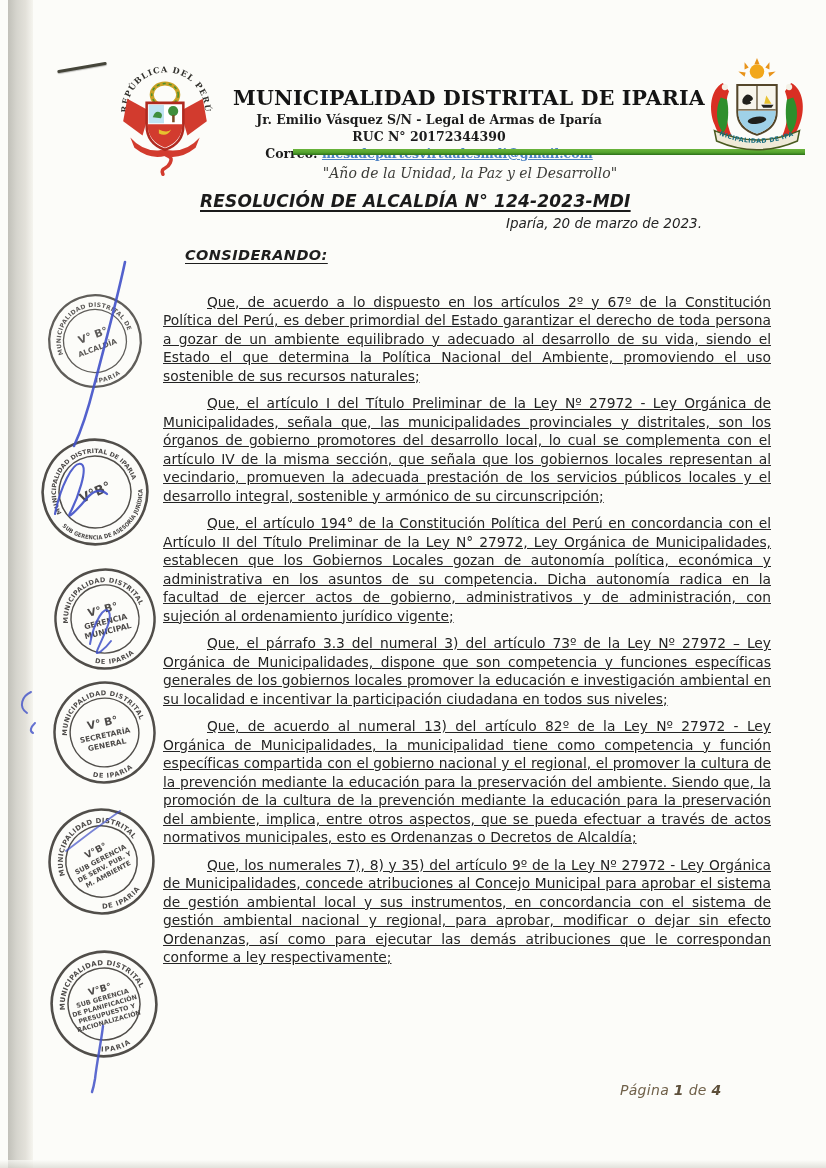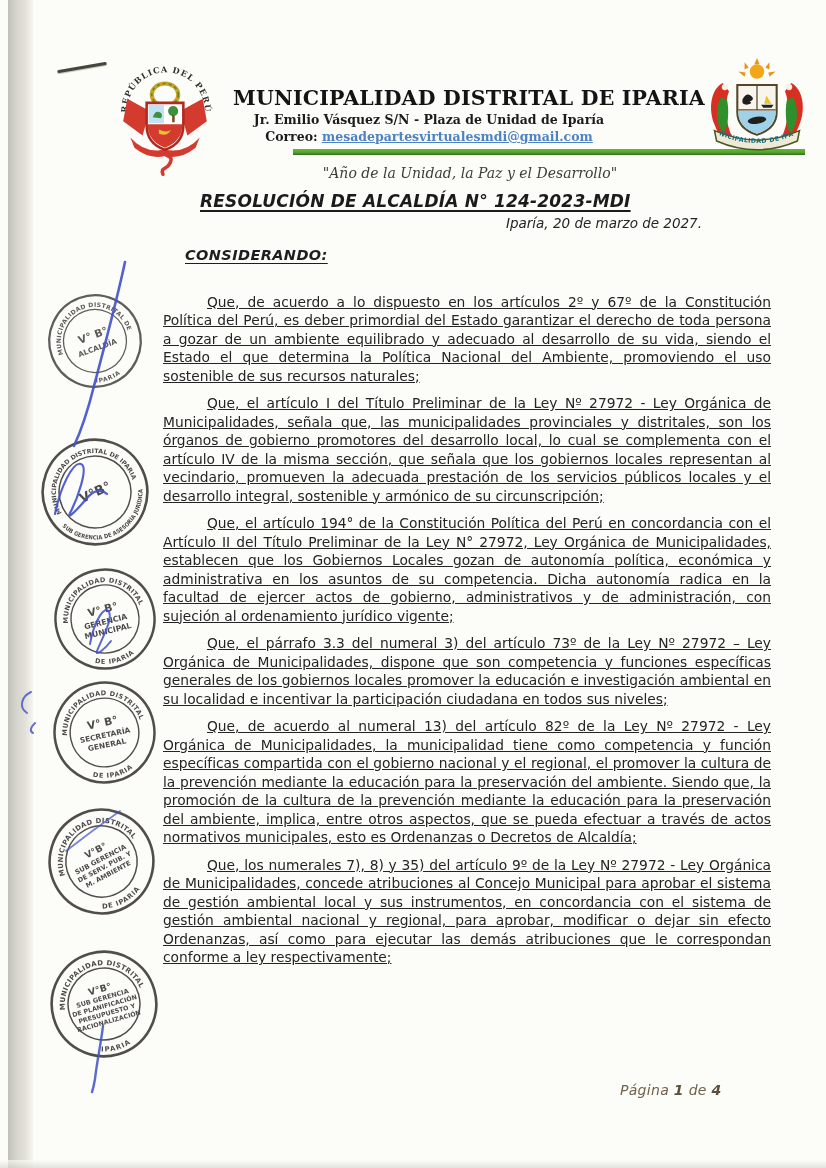--- a/index.html
+++ b/index.html
@@ -114,32 +114,33 @@
       <ellipse cx="55" cy="62" rx="9" ry="3.5" fill="#20201c" transform="rotate(-8 55 62)"></ellipse>
       <path d="M 14,72 Q 55,90 96,72 L 94,82 Q 55,99 16,82 Z" fill="#efead8" stroke="#4a5a20" stroke-width="1.5"></path>
       <text font-size="6" font-weight="bold" fill="#186e80" letter-spacing=".4">
         <textPath href="#banR" startOffset="50%" text-anchor="middle">MUNICIPALIDAD DE IPARIA</textPath>
       </text>
     </svg>
   </div>
 
   <div class="hdr-center">
     <div class="org-name">MUNICIPALIDAD DISTRITAL DE IPARIA</div>
-    <div class="org-address">Jr. Emilio Vásquez S/N - Plaza de Unidad de Iparía</div>
+    <div class="org-address">Jr. Emilio Vásquez S/N - Legal de Armas de Iparía</div>
+    <div class="org-ruc">RUC N° 20172344390</div>
     <div class="org-mail">
       <span>Correo:</span>
       <a href="#">mesadepartesvirtualesmdi@gmail.com</a>
     </div>
   </div>
 
   <div class="green-bar"></div>
   <div class="motto">"Año de la Unidad, la Paz y el Desarrollo"</div>
 
   <div class="res-title">RESOLUCIÓN DE ALCALDÍA N° 124-2023-MDI</div>
-  <div class="res-date">Iparía, 20 de marzo de 2027.</div>
+  <div class="res-date">Iparía, 20 de marzo de 2023.</div>
 
   <div class="doc-body">
     <div class="doc-heading ul">CONSIDERANDO:</div>
     <p class="cpara">Que, de acuerdo a lo dispuesto en los artículos 2º y 67º de la Constitución Política del Perú, es deber primordial del Estado garantizar el derecho de toda persona a gozar de un ambiente equilibrado y adecuado al desarrollo de su vida, siendo el Estado el que determina la Política Nacional del Ambiente, promoviendo el uso sostenible de sus recursos naturales;</p>
     <p class="cpara">Que, el artículo I del Título Preliminar de la Ley Nº 27972 - Ley Orgánica de Municipalidades, señala que, las municipalidades provinciales y distritales, son los órganos de gobierno promotores del desarrollo local, lo cual se complementa con el artículo IV de la misma sección, que señala que los gobiernos locales representan al vecindario, promueven la adecuada prestación de los servicios públicos locales y el desarrollo integral, sostenible y armónico de su circunscripción;</p>
     <p class="cpara">Que, el artículo 194° de la Constitución Política del Perú en concordancia con el Artículo II del Título Preliminar de la Ley N° 27972, Ley Orgánica de Municipalidades, establecen que los Gobiernos Locales gozan de autonomía política, económica y administrativa en los asuntos de su competencia. Dicha autonomía radica en la facultad de ejercer actos de gobierno, administrativos y de administración, con sujeción al ordenamiento jurídico vigente;</p>
     <p class="cpara">Que, el párrafo 3.3 del numeral 3) del artículo 73º de la Ley Nº 27972 – Ley Orgánica de Municipalidades, dispone que son competencia y funciones específicas generales de los gobiernos locales promover la educación e investigación ambiental en su localidad e incentivar la participación ciudadana en todos sus niveles;</p>
     <p class="cpara">Que, de acuerdo al numeral 13) del artículo 82º de la Ley Nº 27972 - Ley Orgánica de Municipalidades, la municipalidad tiene como competencia y función específicas compartida con el gobierno nacional y el regional, el promover la cultura de la prevención mediante la educación para la preservación del ambiente. Siendo que, la promoción de la cultura de la prevención mediante la educación para la preservación del ambiente, implica, entre otros aspectos, que se pueda efectuar a través de actos normativos municipales, esto es Ordenanzas o Decretos de Alcaldía;</p>
     <p class="cpara last">Que, los numerales 7), 8) y 35) del artículo 9º de la Ley Nº 27972 - Ley Orgánica de Municipalidades, concede atribuciones al Concejo Municipal para aprobar el sistema de gestión ambiental local y sus instrumentos, en concordancia con el sistema de gestión ambiental nacional y regional, para aprobar, modificar o dejar sin efecto Ordenanzas, así como para ejecutar las demás atribuciones que le correspondan conforme a ley respectivamente;</p>
   </div>

